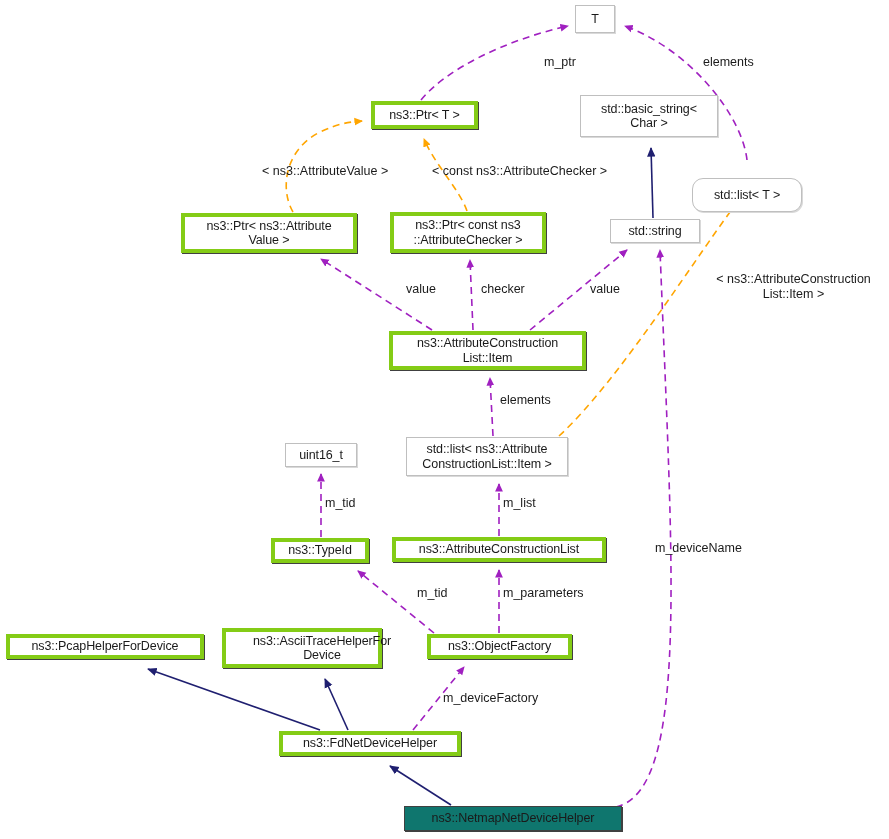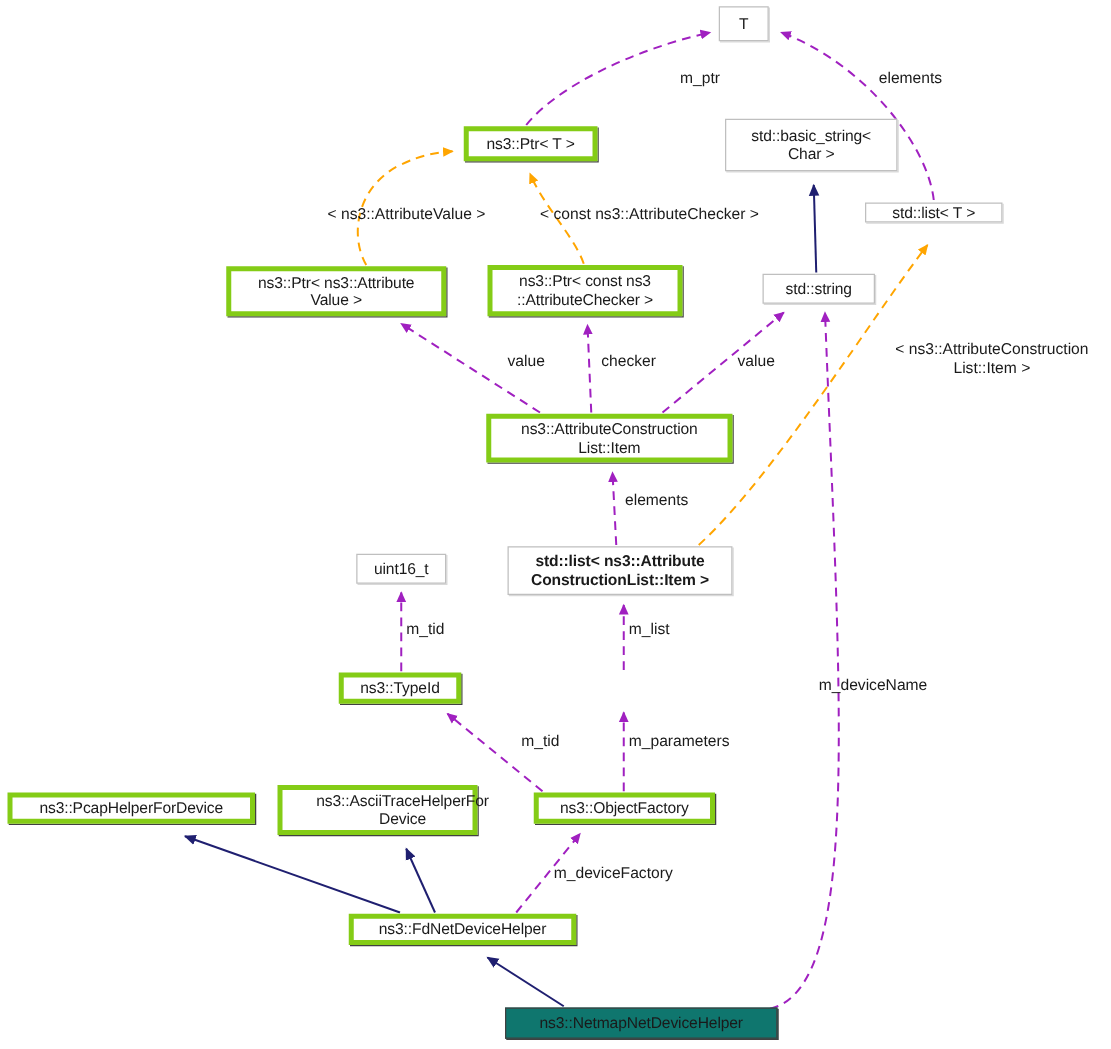--- a/index.html
+++ b/index.html
@@ -144,40 +144,41 @@
     </g>
   </svg>
 
   <div class="node light" style="left:575px; top:5px; width:40px; height:28px;">T</div>
 
   <div class="node solid" style="left:371px; top:101px; width:107px; height:28px;">ns3::Ptr&lt; T &gt;</div>
 
   <div class="node light" style="left:580px; top:95px; width:138px; height:42px;">std::basic_string&lt;
 Char &gt;</div>
 
-  <div class="node light" style="left:692px; top:162px; width:110px; height:16px;">std::list&lt; T &gt;</div>
+  <div class="node light" style="left:692px; top:178px; width:110px; height:34px;border-radius:11px;">std::list&lt; T &gt;</div>
 
   <div class="node solid" style="left:181px; top:213px; width:176px; height:40px;">ns3::Ptr&lt; ns3::Attribute
 Value &gt;</div>
 
   <div class="node solid" style="left:390px; top:212px; width:156px; height:41px;">ns3::Ptr&lt; const ns3
 ::AttributeChecker &gt;</div>
 
   <div class="node light" style="left:610px; top:219px; width:90px; height:24px;">std::string</div>
 
   <div class="node solid" style="left:389px; top:331px; width:197px; height:39px;">ns3::AttributeConstruction
 List::Item</div>
 
-  <div class="node light" style="left:406px; top:437px; width:180px; height:39px;font-weight:bold;">std::list&lt; ns3::Attribute
+  <div class="node light" style="left:406px; top:437px; width:162px; height:39px;">std::list&lt; ns3::Attribute
 ConstructionList::Item &gt;</div>
 
   <div class="node light" style="left:285px; top:443px; width:72px; height:24px;">uint16_t</div>
 
   <div class="node solid" style="left:271px; top:538px; width:98px; height:25px;">ns3::TypeId</div>
 
+  <div class="node solid" style="left:392px; top:537px; width:214px; height:25px;">ns3::AttributeConstructionList</div>
 
   <div class="node solid" style="left:427px; top:634px; width:145px; height:25px;">ns3::ObjectFactory</div>
 
   <div class="node solid" style="left:6px; top:634px; width:198px; height:25px;">ns3::PcapHelperForDevice</div>
 
   <div class="node solid" style="left:222px; top:628px; width:160px; height:40px;padding-left:40px;">ns3::AsciiTraceHelperFor
 Device</div>
 
   <div class="node solid" style="left:279px; top:731px; width:182px; height:25px;">ns3::FdNetDeviceHelper</div>
 

